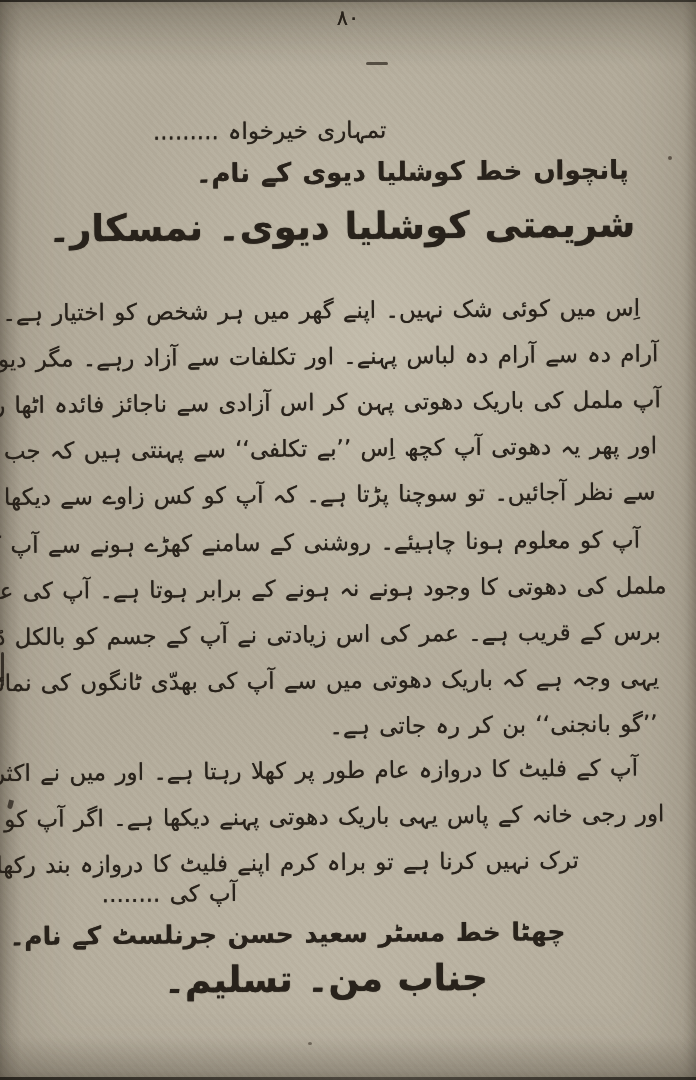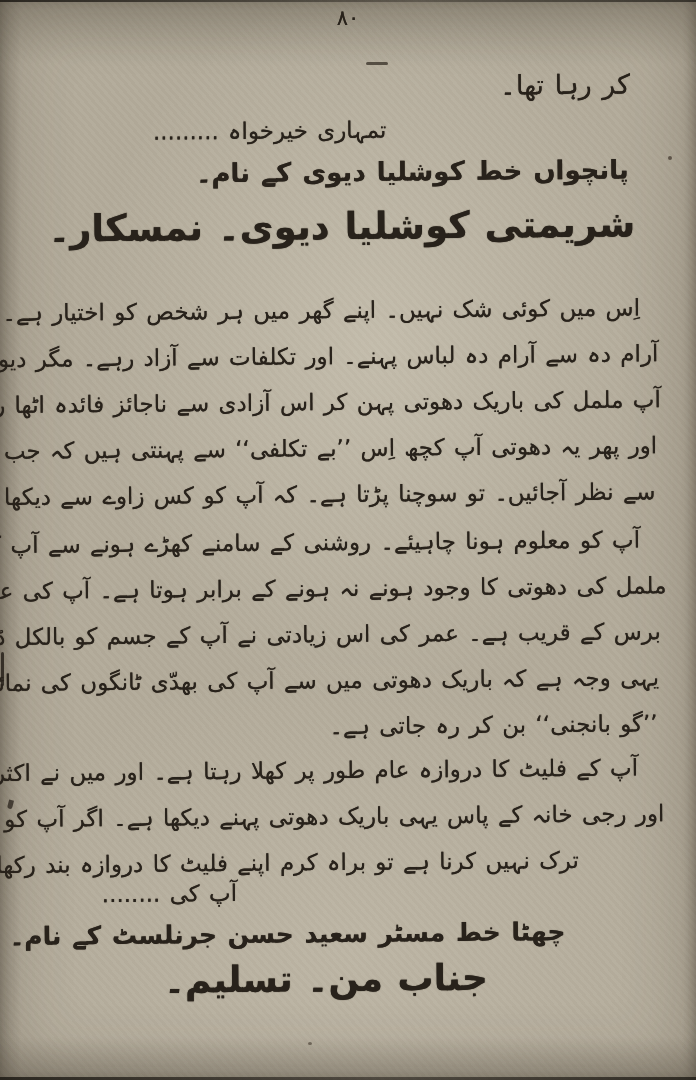--- a/index.html
+++ b/index.html
@@ -65,21 +65,20 @@
 </style>
 </head>
 <body>
 
 <div class="page">
 
   <div class="pgnum">٨٠</div>
 
   <div class="text-layer">
 
-    <div class="line lead" style="top:70px;right:62px;">کر رہا تھا۔</div>
 
     <div class="line sig" style="top:116px;right:306px;">تمہاری خیرخواہ .........</div>
 
     <div class="line intro" style="top:156px;right:64px;">پانچواں خط کوشلیا دیوی کے نام۔</div>
 
     <div class="line heading" style="top:204px;right:58px;">شریمتی کوشلیا دیوی۔ نمسکار۔</div>
 
     <div class="line body-line" style="top:296px;right:54px;">اِس میں کوئی شک نہیں۔ اپنے گھر میں ہر شخص کو اختیار ہے۔ کہ وہ</div>
     <div class="line body-line" style="top:342px;right:36px;">آرام دہ سے آرام دہ لباس پہنے۔ اور تکلفات سے آزاد رہے۔ مگر دیوی جی</div>
     <div class="line body-line" style="top:388px;right:34px;">آپ ململ کی باریک دھوتی پہن کر اس آزادی سے ناجائز فائدہ اٹھا رہی ہیں۔</div>

